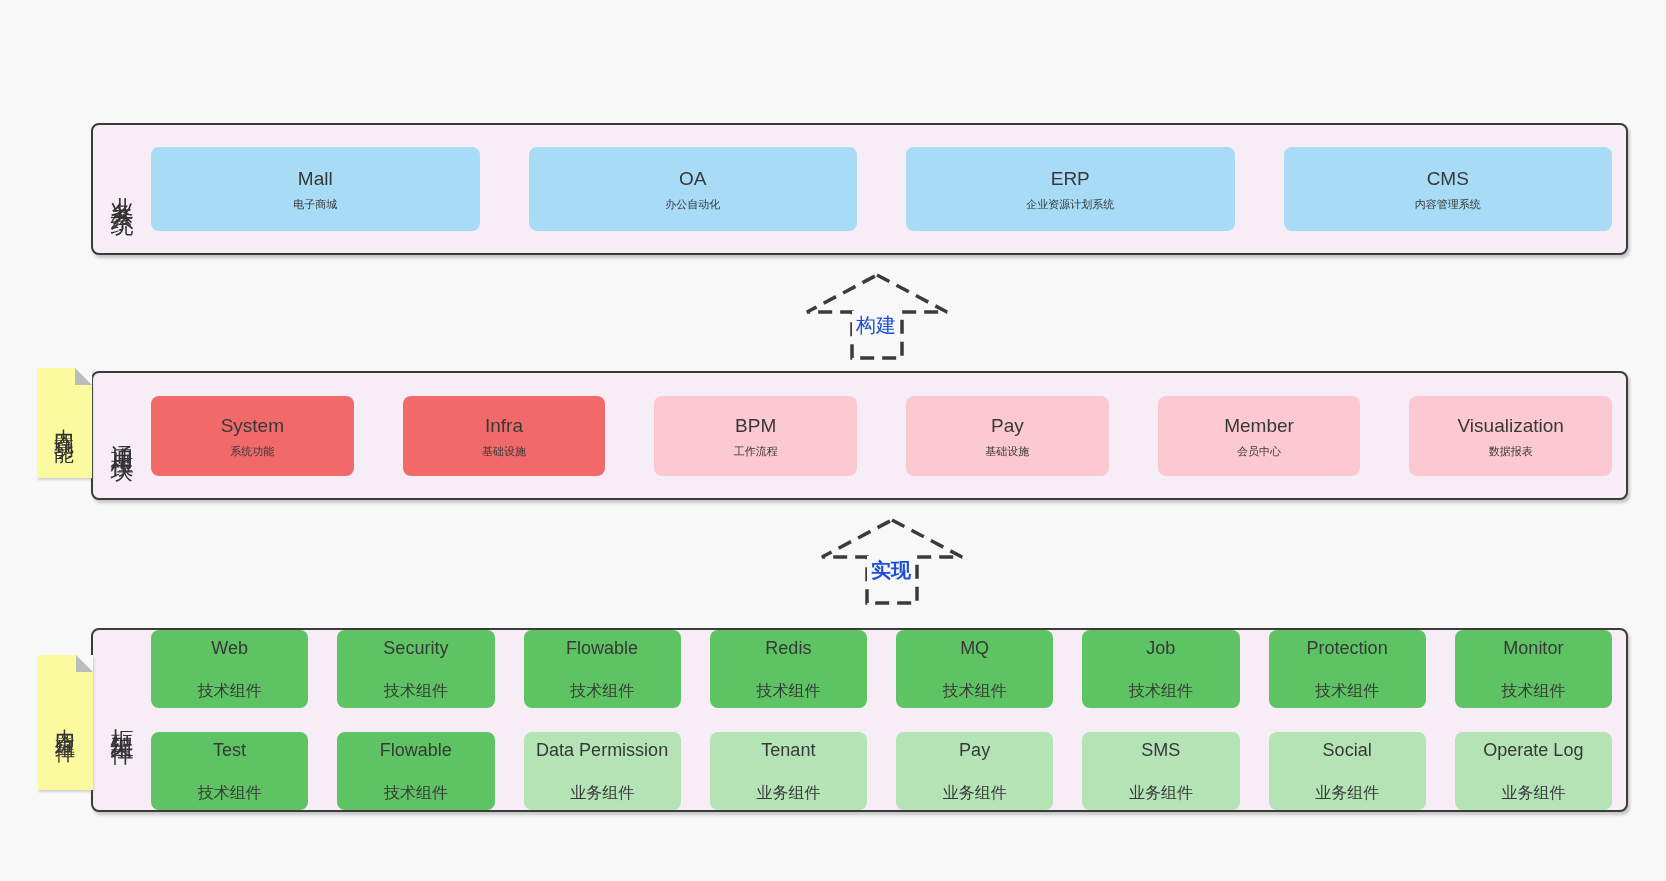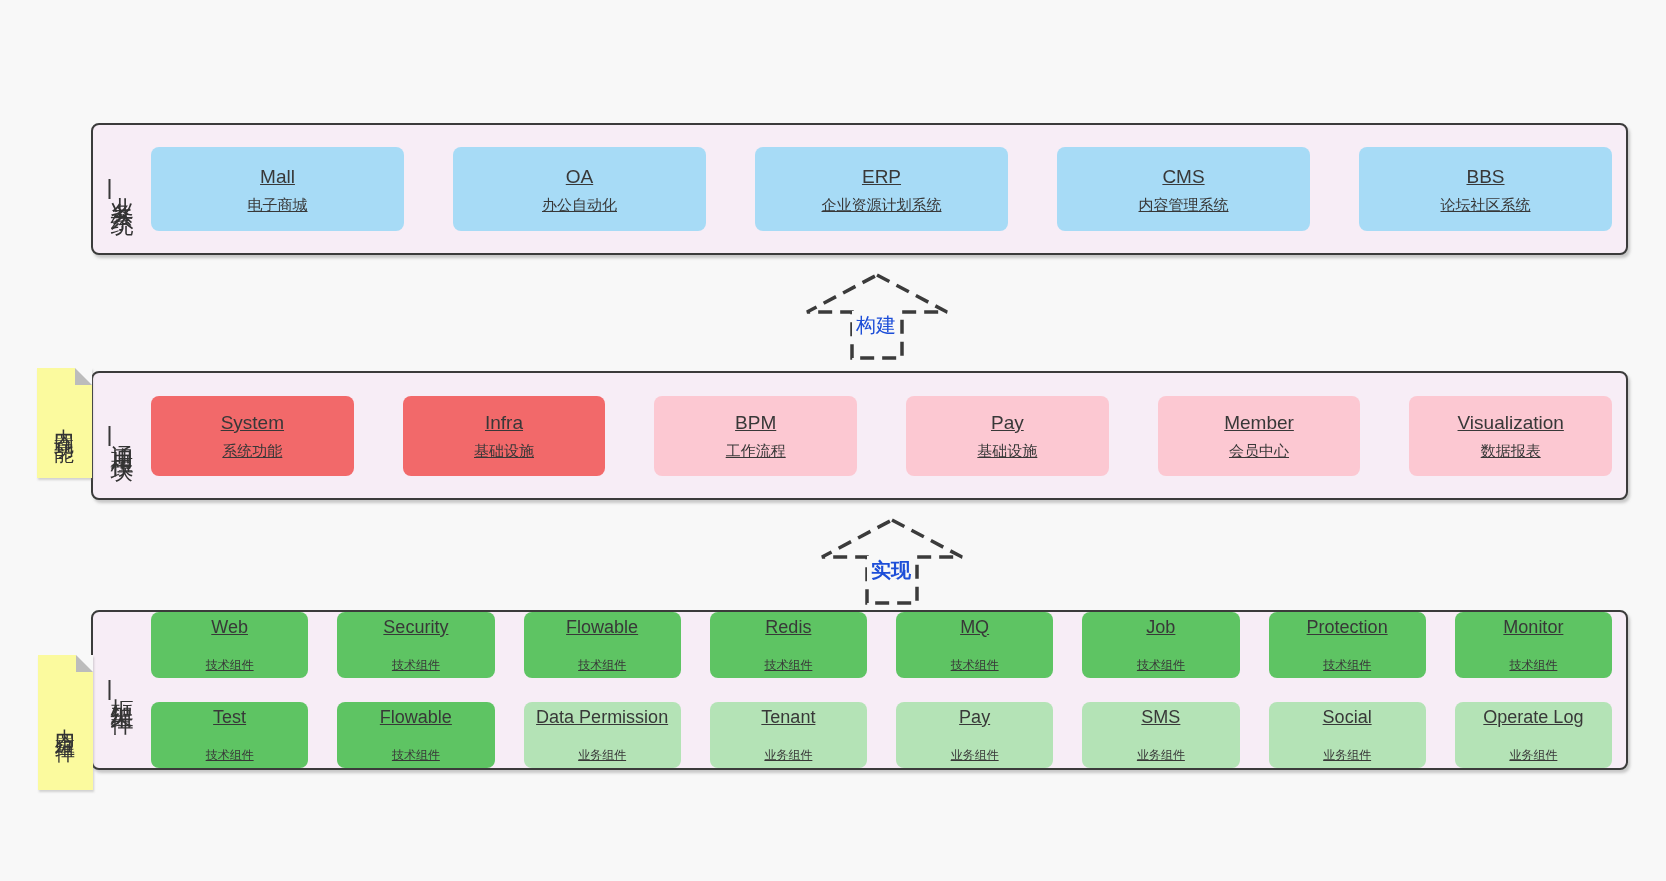--- a/index.html
+++ b/index.html
@@ -16,25 +16,24 @@
   .band {
     position:absolute;
     left:91px;
     width:1537px;
     background:#f7edf6;
     border:2px solid #3b3b3b;
     border-radius:8px;
     box-shadow:2px 3px 3px rgba(110,110,110,0.35);
     display:flex;
     z-index:1;
-    text-decoration:underline;
   }
   #band1 { top:123px; height:132px; }
   #band2 { top:371px; height:129px; }
-  #band3 { top:610px; height:160px; }
+  #band3 { top:628px; height:184px; }
 
   .band-label {
     width:58px;
     display:flex;
     align-items:center;
     justify-content:center;
     flex:none;
   }
   .band-label span {
     writing-mode:vertical-rl;
@@ -64,23 +63,23 @@
     border-radius:8px;
     display:flex;
     flex-direction:column;
     align-items:center;
     justify-content:center;
     text-align:center;
     line-height:1.32;
     padding:2px 6px;
   }
   .box-name { font-size:19px; }
-  .box-desc { font-size:15px; margin-top:6px; }
+  .box-desc { font-size:11px; margin-top:6px; }
   #band3 .box-name { font-size:18px; }
-  #band3 .box-desc { font-size:12px; margin-top:19px; }
+  #band3 .box-desc { font-size:16px; margin-top:19px; }
 
   .blue        { background:#a7dbf6; }
   .red         { background:#f2696a; }
   .pink        { background:#fcc8d2; }
   .green       { background:#5ec463; }
   .green-light { background:#b4e3b6; }
 
   
   .sticky {
     position:absolute;
@@ -143,24 +142,20 @@
         <div class="box-desc">办公自动化</div>
       </div>
       <div class="box blue">
         <div class="box-name">ERP</div>
         <div class="box-desc">企业资源计划系统</div>
       </div>
       <div class="box blue">
         <div class="box-name">CMS</div>
         <div class="box-desc">内容管理系统</div>
       </div>
-      <div class="box blue">
-        <div class="box-name">BBS</div>
-        <div class="box-desc">论坛社区系统</div>
-      </div>
     </div>
   </div>
 </div>
 
 <svg class="arrow-svg" id="arrow1" width="160" height="92">
   <polygon points="80,4 150,41 105,41 105,87 55,87 55,41 10,41" fill="none" stroke="#3b3b3b" stroke-width="3.5" stroke-dasharray="14 8"></polygon>
 </svg>
 <span class="arrow-label" id="arrow1-label">构建</span>
 
 <div class="sticky" id="sticky-features">

